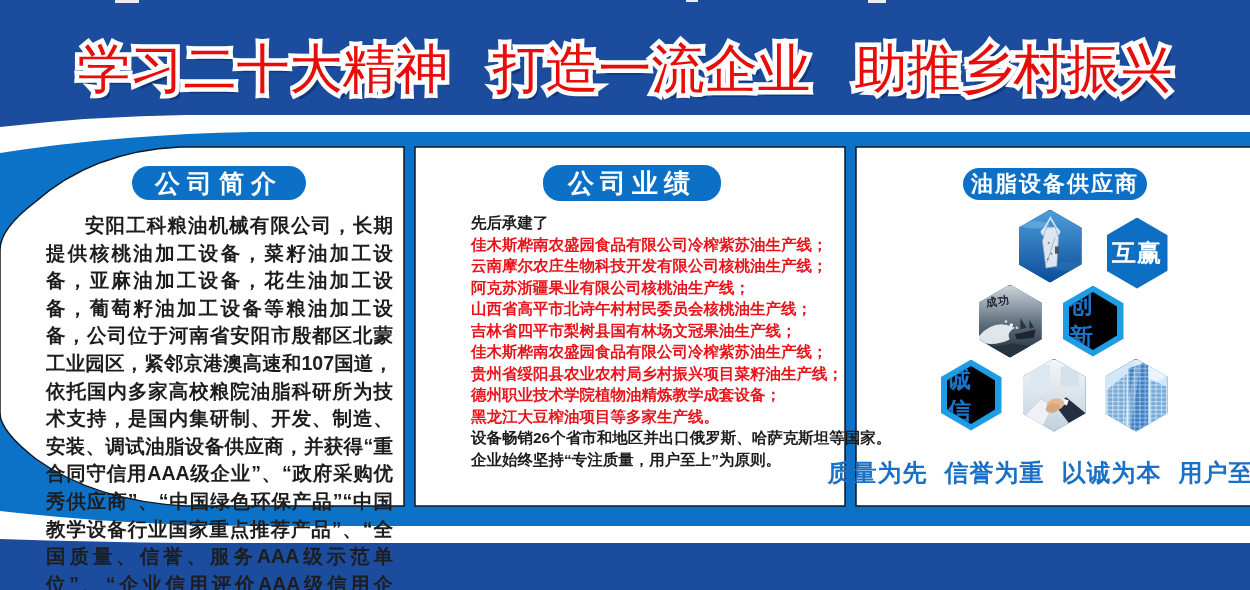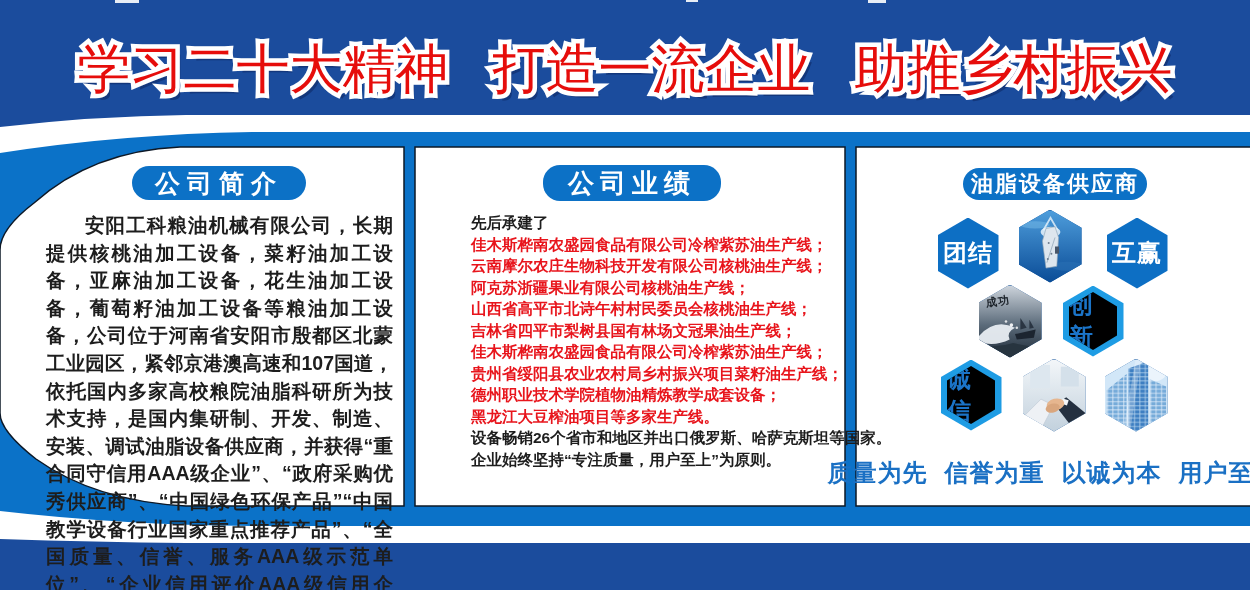--- a/index.html
+++ b/index.html
@@ -142,25 +142,20 @@
       <li>黑龙江大豆榨油项目等多家生产线。</li>
     </ul>
     <p class="results-note">设备畅销26个省市和地区并出口俄罗斯、哈萨克斯坦等国家。</p>
     <p class="results-note">企业始终坚持“专注质量，用户至上”为原则。</p>
   </div>
 
   <div class="pill pill-supplier">
     <span>油脂设备供应商</span>
   </div>
 
-  <div class="hex hex-solid" style="left:934px;top:214px;width:68px;height:78px;">
-    <div class="in">
-        <span>团结</span>
-      </div>
-  </div>
 
   <div class="hex hex-photo" style="left:1015px;top:206px;width:70px;height:80px;">
     <div class="in">
       <svg viewBox="0 0 70 80" aria-hidden="true">
         <defs>
           <linearGradient id="gsea" x1="0" y1="0" x2="0" y2="1">
             <stop offset="0" stop-color="#4e9ddb"></stop>
               <stop offset="1" stop-color="#0a4c97"></stop>
           </linearGradient>
         </defs>

